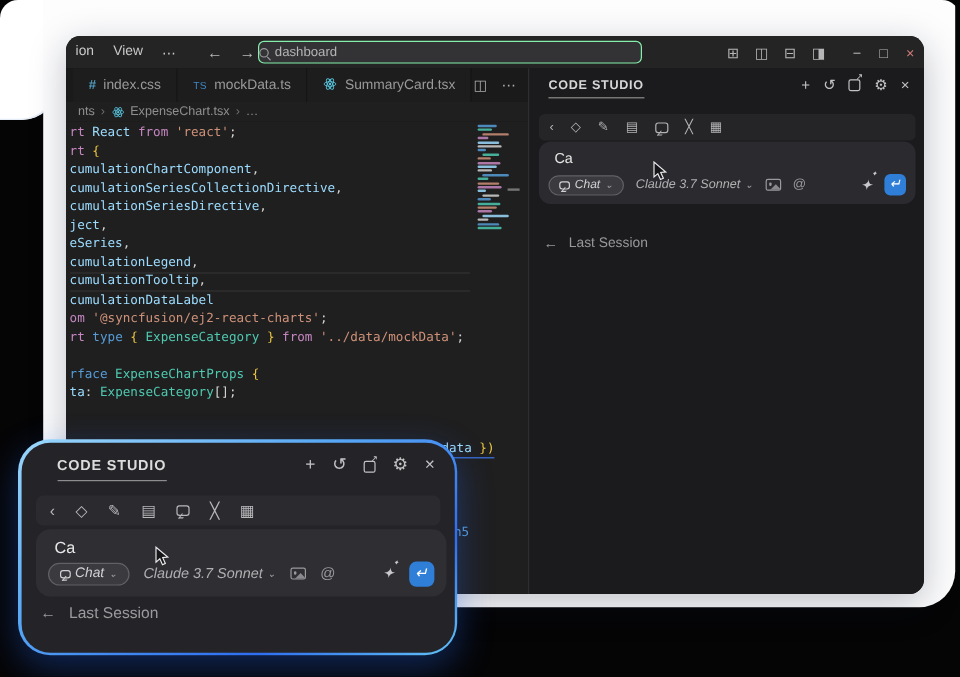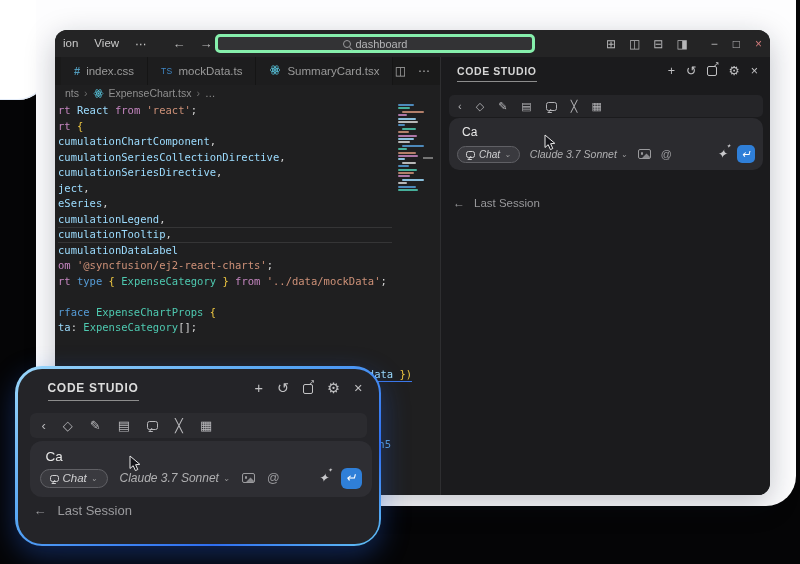--- a/index.html
+++ b/index.html
@@ -1,40 +1,40 @@
 <!DOCTYPE html>
 <html><head>
 <meta charset="utf-8">
 <style>
   * { margin:0; padding:0; box-sizing:border-box; }
   html,body { width:800px; height:564px; overflow:hidden; background:#050506; }
   body { font-family:"Liberation Sans", sans-serif; position:relative; }
 
-  .stage { position:absolute; inset:0; width:800px; height:564px; overflow:hidden; }
+  .stage { position:absolute; inset:0; width:800px; height:564px; overflow:hidden;border-radius:15px; }
 
   
   .white-card { position:absolute; left:36px; top:-34px; width:760px; height:540px;
     background:#fdfdfe; border-radius:30px; }
   .white-patch { position:absolute; left:-26px; top:-26px; width:74px; height:126px;
     background:#ffffff; border-radius:0 0 30px 0;
     box-shadow: inset -1px -1px 0 #e4ecf8; }
 
   
   .vswin { position:absolute; left:55px; top:30px; width:715px; height:465px;
     background:#181818; border-radius:12px; overflow:hidden;
     box-shadow:0 8px 30px rgba(15,23,42,.25); }
 
   .titlebar { position:absolute; left:0; top:0; width:100%; height:27px; background:#242425;
     display:flex; align-items:center; color:#c9c9c9; font-size:11.5px; }
   .menu { display:flex; gap:16px; padding-left:8px; }
   .menu span { cursor:default; }
   .nav-arrows { display:flex; gap:14px; margin-left:26px; color:#b9b9b9; font-size:13px; }
   .searchbox { position:absolute; left:160px; top:4px; width:320px; height:19px;
-    background:#333335; border:3px solid #86efac; border-radius:5px;
-    display:flex; align-items:center; justify-content:center; gap:5px;
+    background:#333335; border:1px solid #86efac; border-radius:5px;
+    display:flex; align-items:center; justify-content:flex-start; gap:5px;
     color:#b4b4b6; font-size:11px; }
   .ic-search { display:inline-block; width:8px; height:8px; border:1.2px solid #9a9a9c;
     border-radius:50%; position:relative; }
   .ic-search::after { content:''; position:absolute; left:6px; top:6px; width:4px; height:1.2px;
     background:#9a9a9c; transform:rotate(45deg); transform-origin:0 0; }
   .tb-right { position:absolute; right:8px; top:0; height:27px; display:flex; align-items:center; gap:13px;
     color:#b6b6b8; font-size:12px; }
   .tb-right .gi { font-size:12px; }
   .tb-right .ctrls { display:flex; gap:15px; margin-left:10px; align-items:center; }
   .ctrl-close { color:#d07a7a; }

